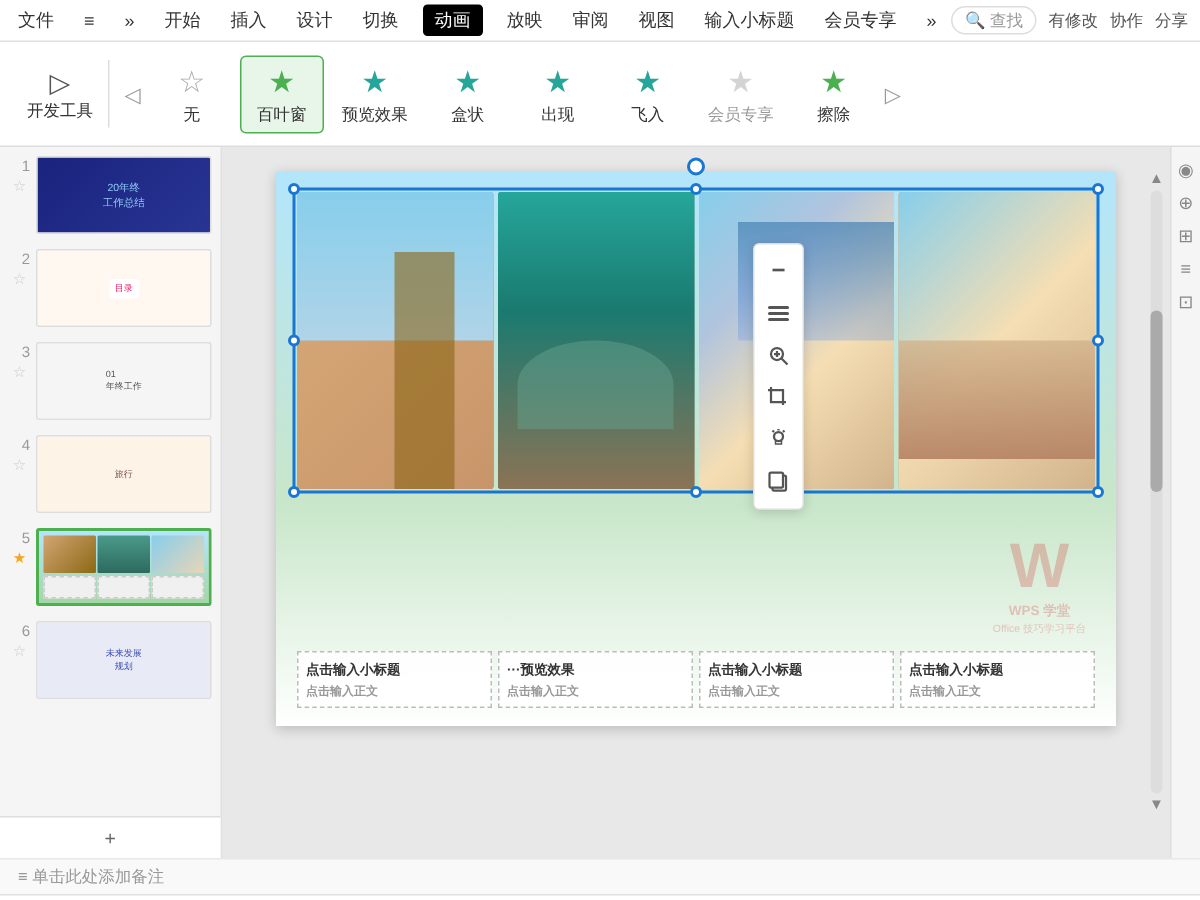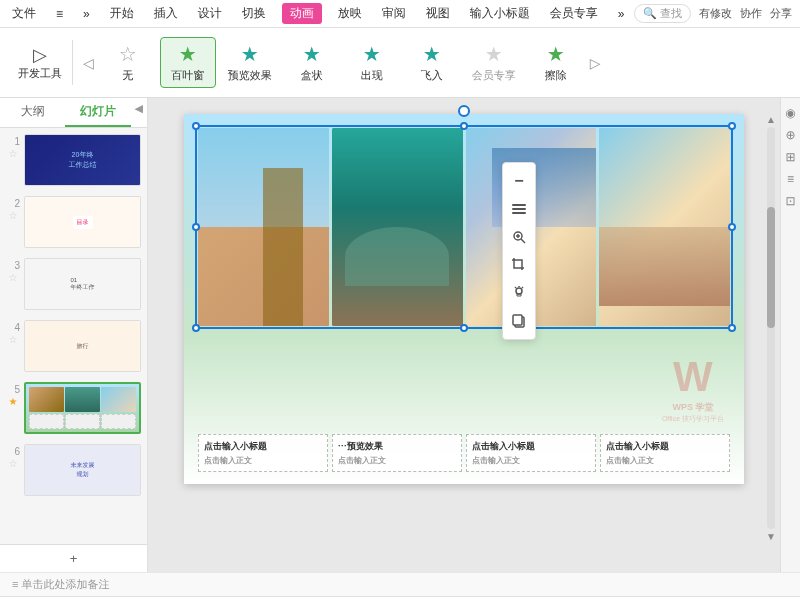--- a/index.html
+++ b/index.html
@@ -2,21 +2,21 @@
 <html><head>
   <meta charset="utf-8">
   <style>
     * { box-sizing: border-box; margin: 0; padding: 0; }
     body { font-family: 'Microsoft YaHei', Arial, sans-serif; font-size: 12px; background: #f0f0f0; width: 800px; height: 600px; overflow: hidden; color: #333; }
     
     
     #titlebar { height: 28px; background: #fff; display: flex; align-items: center; padding: 0 8px; border-bottom: 1px solid #e0e0e0; }
     .title-menu { display: flex; gap: 12px; align-items: center; font-size: 12px; color: #333; }
     .title-menu span { cursor: pointer; padding: 2px 4px; }
-    .title-menu .active-menu { color: #fff; background: #ec4899; border-radius: 3px; padding: 2px 8px; }
+    .title-menu .active-menu { color: #fff; background: #000000; border-radius: 3px; padding: 2px 8px; }
     .title-icons { margin-left: auto; display: flex; gap: 8px; align-items: center; color: #555; font-size: 11px; }
     .title-icons span { cursor: pointer; display: flex; align-items: center; gap: 2px; }
     .search-box { border: 1px solid #ddd; border-radius: 10px; padding: 1px 8px; font-size: 11px; color: #999; display: flex; align-items: center; gap: 3px; }
     
     
     #toolbar { height: 70px; background: #fff; border-bottom: 1px solid #ddd; display: flex; align-items: center; padding: 4px 8px; gap: 4px; }
     .toolbar-item { display: flex; flex-direction: column; align-items: center; justify-content: center; padding: 4px 8px; cursor: pointer; border-radius: 4px; min-width: 56px; }
     .toolbar-item.selected { background: #e8f5e9; border: 1px solid #4CAF50; }
     .toolbar-icon { font-size: 20px; color: #5a9a6e; margin-bottom: 2px; }
     .toolbar-icon.green { color: #4CAF50; }
@@ -172,25 +172,20 @@
     <span class="toolbar-icon green">★</span>
     <span class="toolbar-label">擦除</span>
   </div>
 
   <span class="nav-arrow">▷</span>
 </div>
 
 <div id="main">
 
   <div id="sidebar">
-    <div class="sidebar-tabs">
-      <div class="sidebar-tab">大纲</div>
-      <div class="sidebar-tab active">幻灯片</div>
-      <span style="margin-left:auto;padding:4px;font-size:11px;color:#999;cursor:pointer;">◀</span>
-    </div>
 
     <div class="slide-list">
 
       <div class="slide-item">
         <div style="display:flex;flex-direction:column;align-items:center;gap:1px;">
           <span class="slide-num">1</span>
           <span class="slide-star">☆</span>
         </div>
         <div class="slide-thumb">
           <div class="slide-thumb-inner thumb1">

